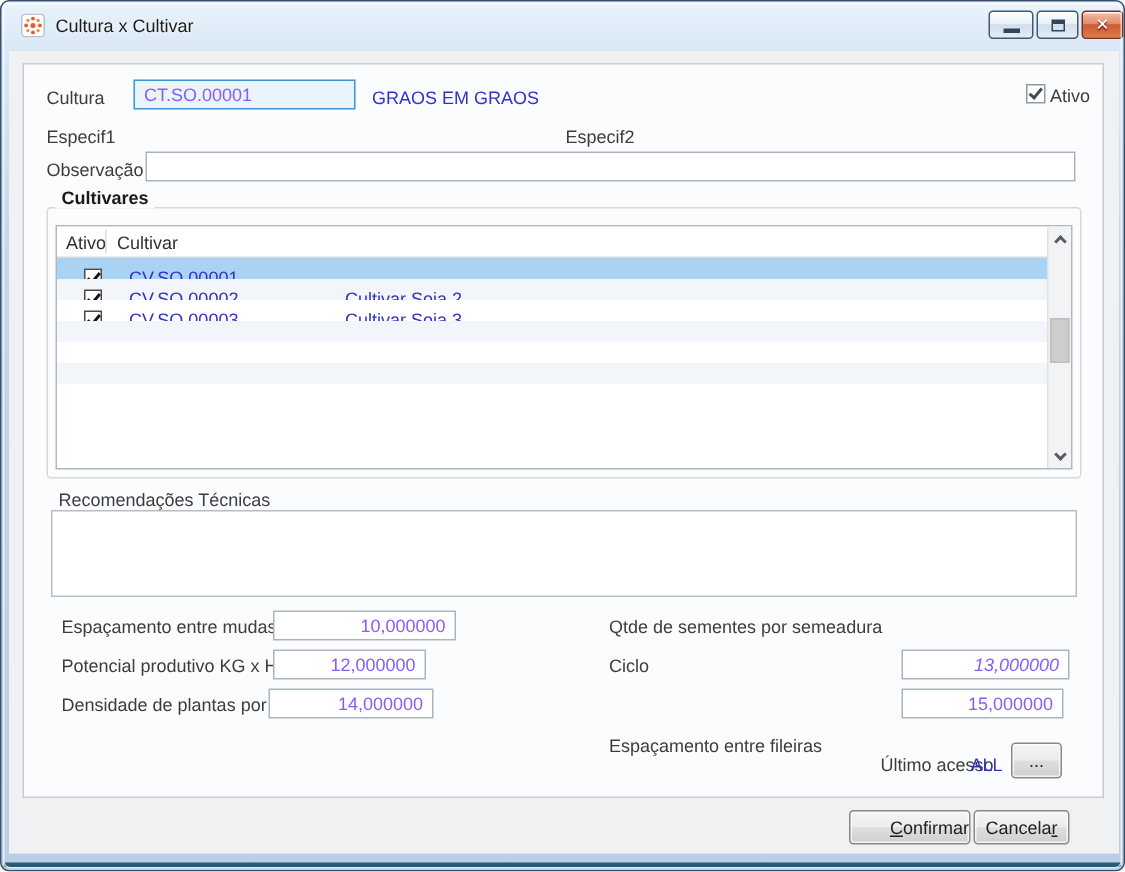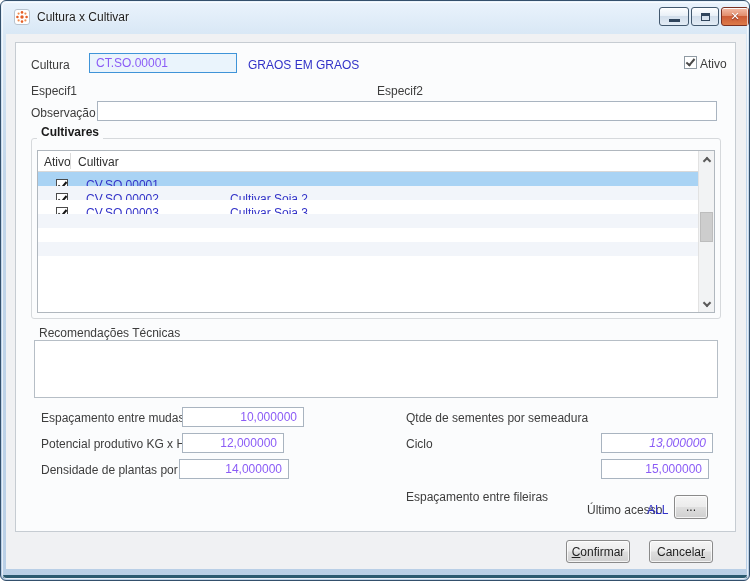--- a/index.html
+++ b/index.html
@@ -198,17 +198,17 @@
   <span class="lbl" style="left:405px;top:410px;">Qtde de sementes por semeadura</span>
   <span class="lbl" style="left:405px;top:436px;">Ciclo</span>
   <input class="tf num" style="left: 600px; top: 432px; width: 112px; font-style: italic;" value="13,000000">
   <span class="lbl" style="left:405px;top:489px;">Espaçamento entre fileiras</span>
   <input class="tf num" style="left: 600px; top: 458px; width: 108px;" value="15,000000">
 
   <span class="lbl" style="left:586px;top:502px;">Último acesso</span>
   <span class="lbl navy" style="left:646px;top:502px;">ALL</span>
   <button class="btn" style="left:673px;top:494px;width:34px;height:24px;">...</button>
 
-  <button class="btn" style="left:565px;top:539px;width:64px;height:23px;"><u>C</u>onfirmar</button>
+  <button class="btn" style="left:565px;top:539px;width:81px;height:23px;text-align:right;"><u>C</u>onfirmar</button>
   <button class="btn" style="left:648px;top:539px;width:64px;height:23px;">Cancela<u>r</u></button>
 
   <div class="frame-bottom-line"></div>
 </div>
 
 </body></html>

